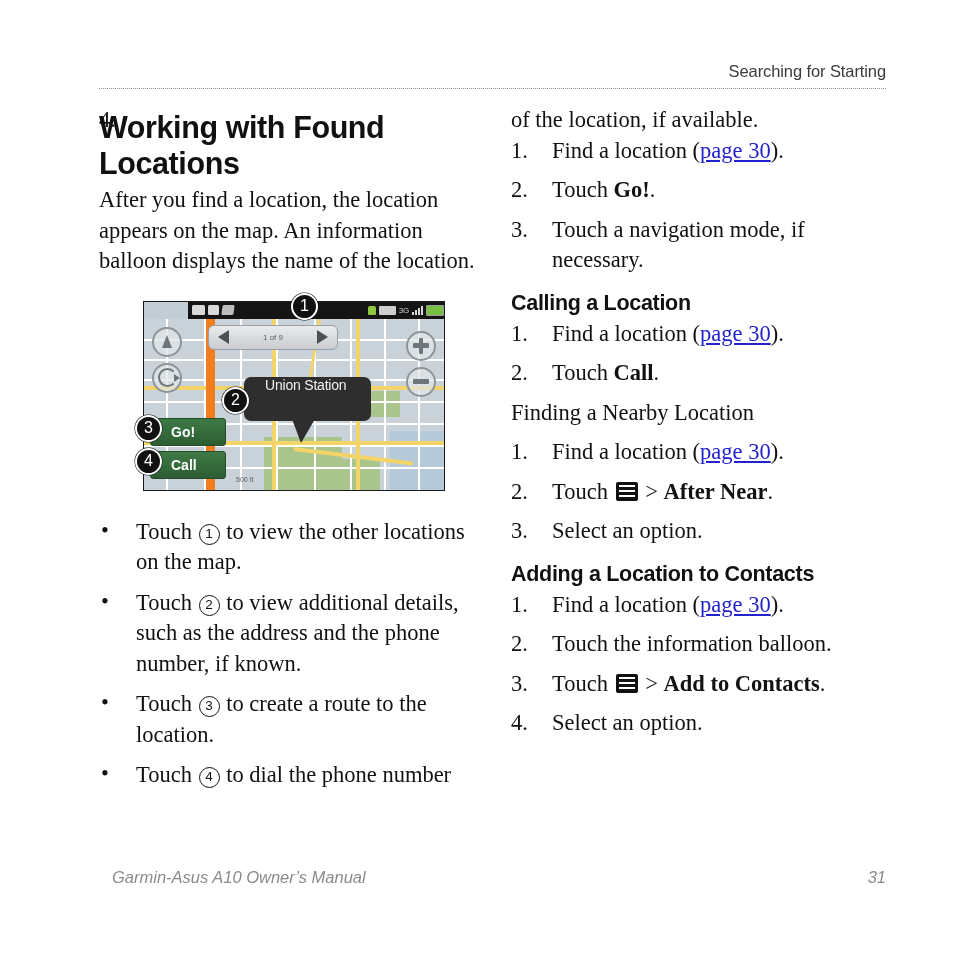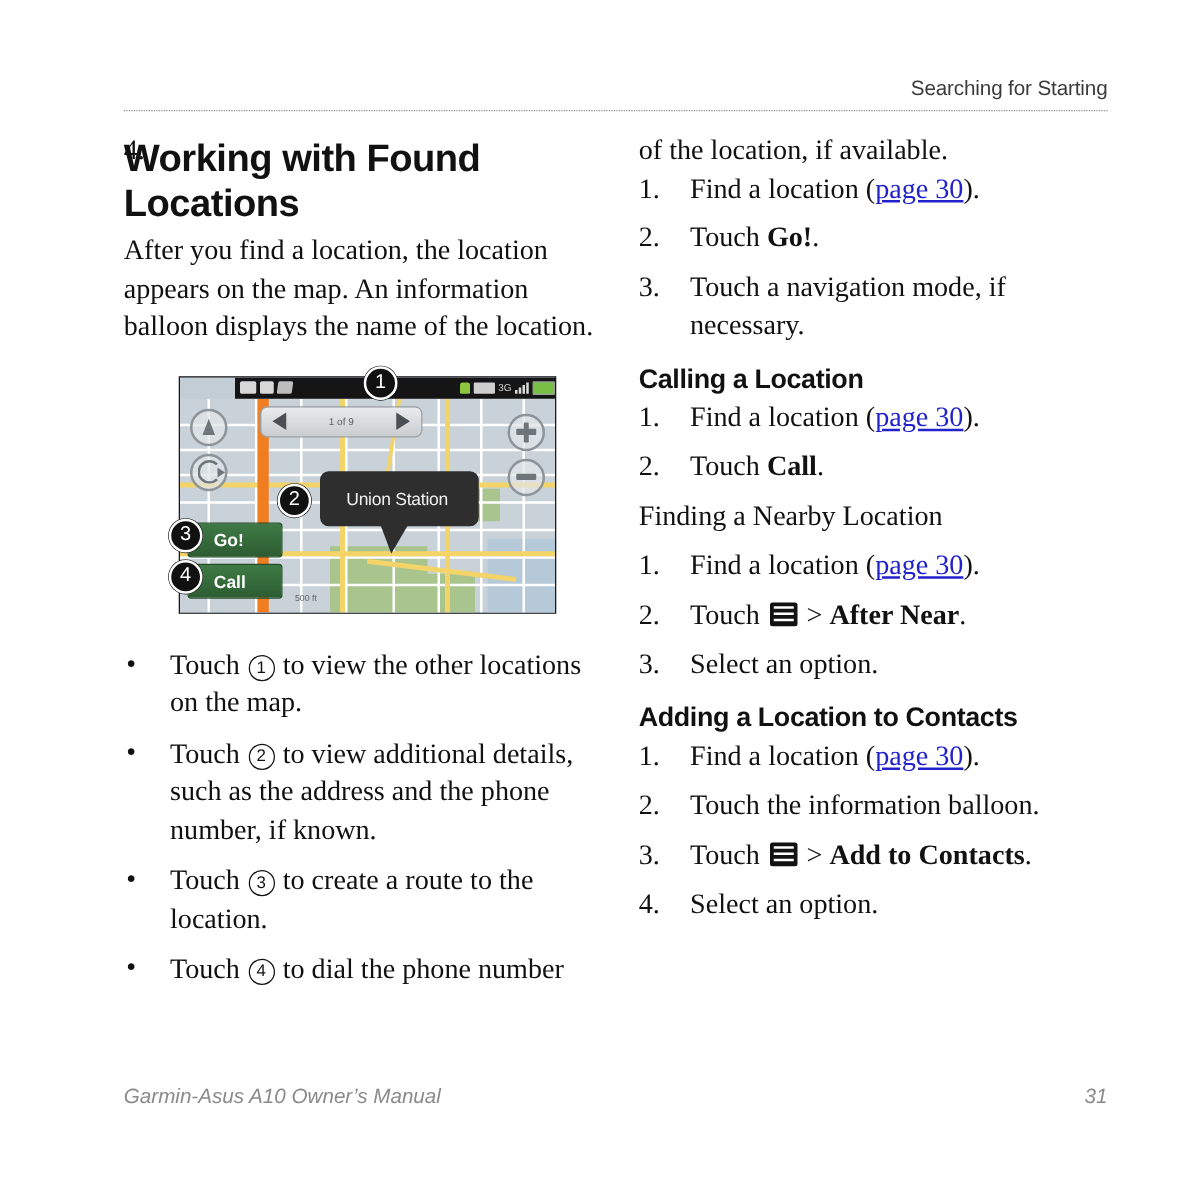--- a/index.html
+++ b/index.html
@@ -293,26 +293,26 @@
     border-left:11px solid #4a5055;
   }
   .pg-mid {
     font-family:"Liberation Sans",sans-serif;
     font-size:8px; color:#5a6065;
   }
 
   
   .balloon {
     position: absolute;
-    left: 112px; top: 58px;
+    left: 100px; top: 58px;
     width: 127px; height: 44px;
     background: #2e2e2e;
     border-radius: 7px;
     z-index: 5;
-    display:flex; align-items:center;
+    display:flex; align-items:flex-start;
   }
   .balloon span {
     font-family:"Liberation Sans",sans-serif;
     font-size: 14px;
     color: #f0f0f0;
     padding-left: 21px;
     white-space: nowrap;
     letter-spacing: -0.2px;
   }
   .balloon::after {
@@ -367,21 +367,21 @@
     box-shadow: 0 0 0 0.5px #111;
   }
   .c1 { left: 148px; top: -8px; }
   .c2 { left:  79px; top:  86px; }
   .c3 { left:  -8px; top: 114px; }
   .c4 { left:  -8px; top: 147px; }
 
   
   .footer-left {
     position: absolute;
-    left: 99px; top: 868px;
+    left: 112px; top: 868px;
     font-family: "Liberation Sans", sans-serif;
     font-style: italic;
     font-size: 16.5px;
     color: #8a8a8a;
   }
   .footer-right {
     position: absolute;
     right: 68px; top: 868px;
     font-family: "Liberation Sans", sans-serif;
     font-style: italic;

